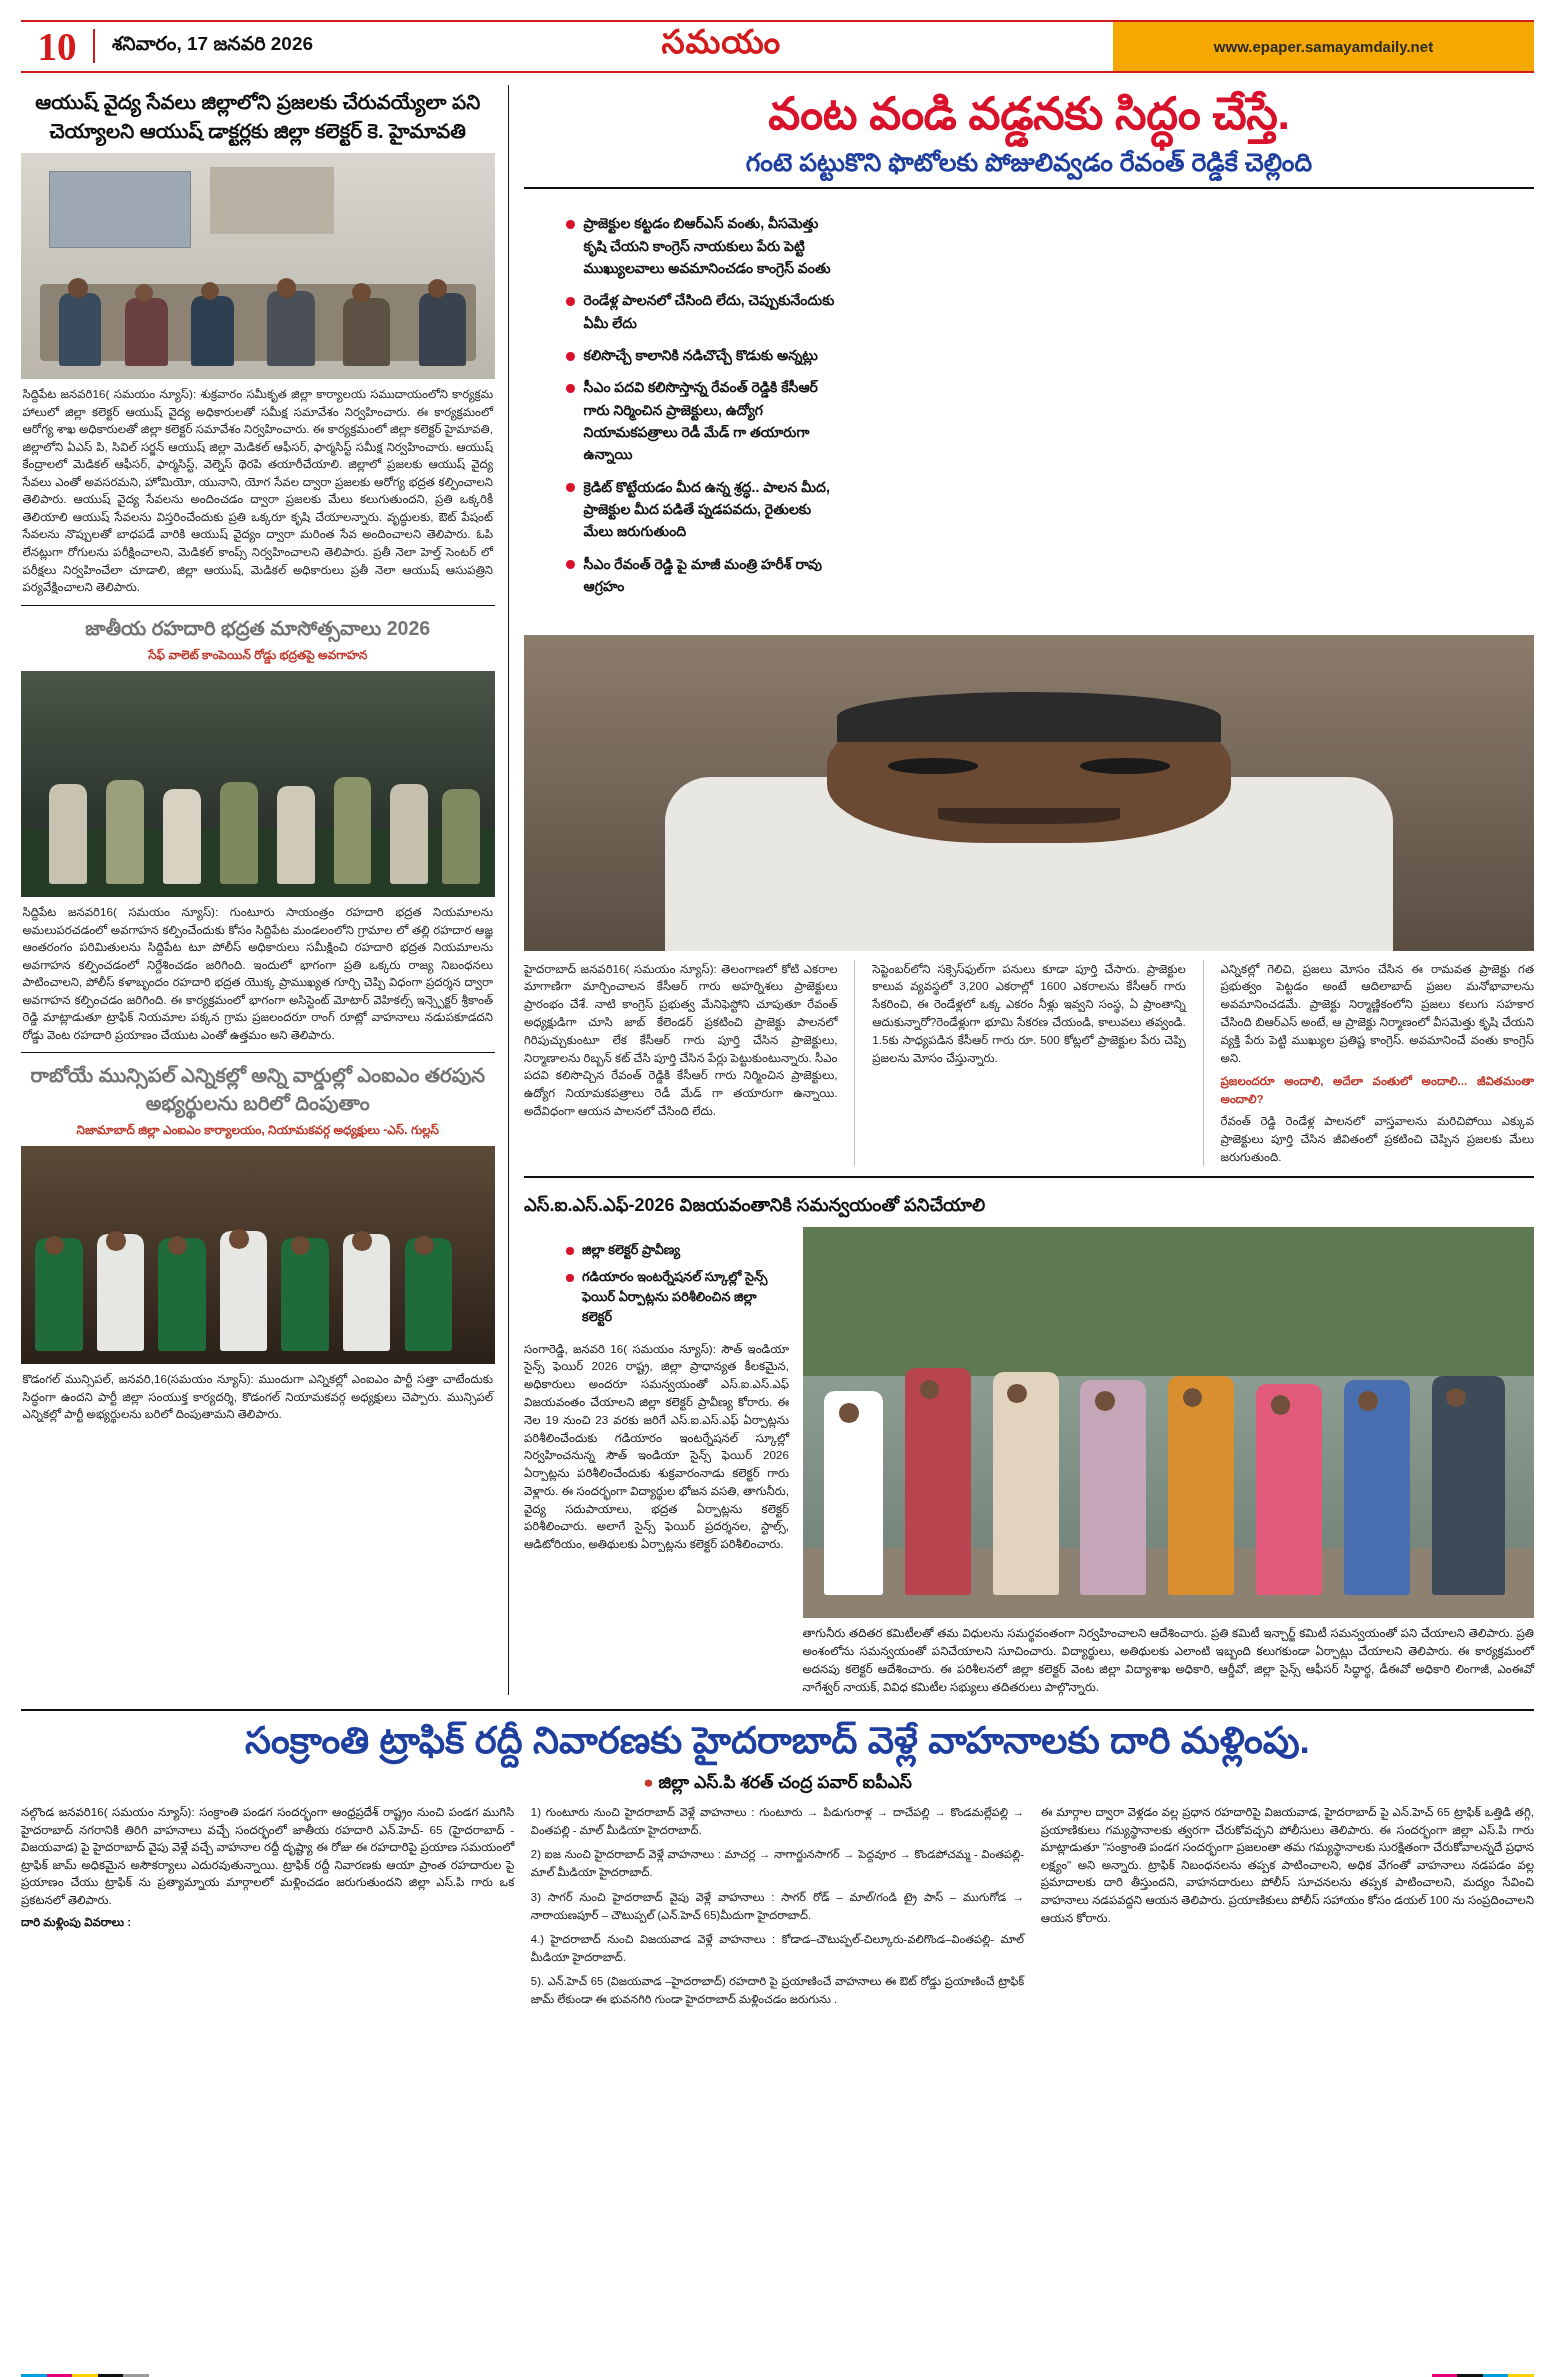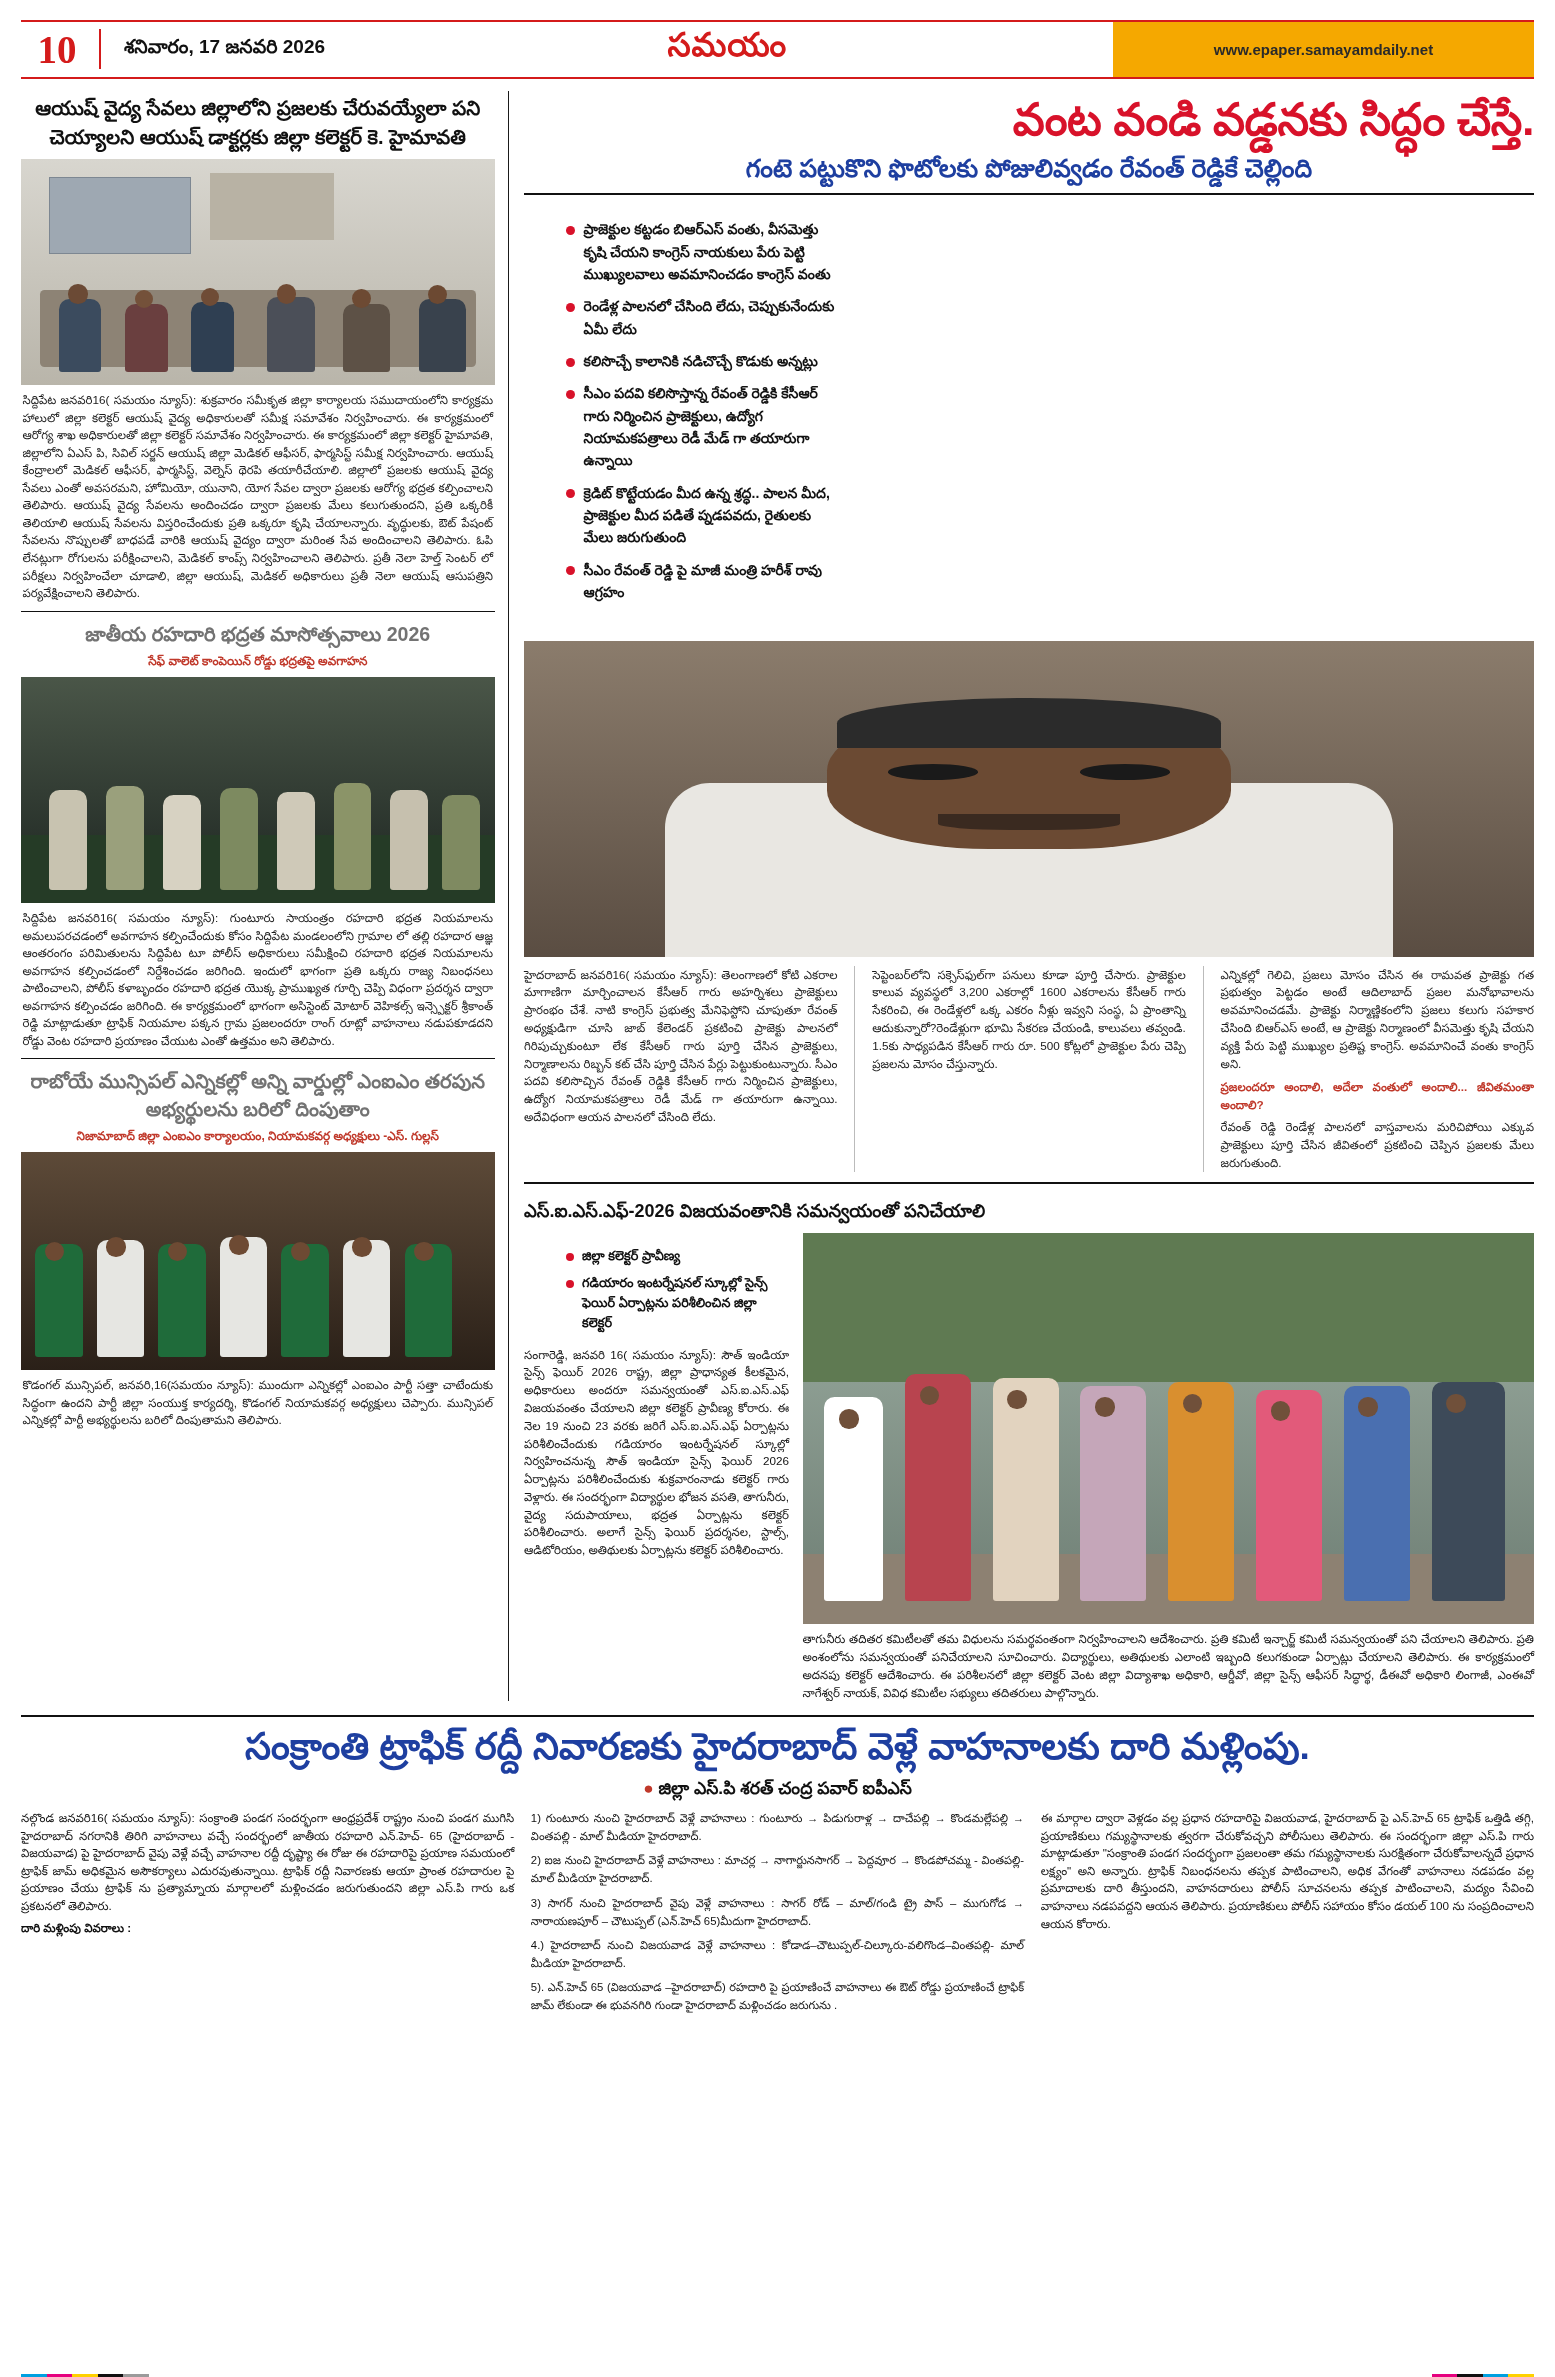--- a/index.html
+++ b/index.html
@@ -15,25 +15,24 @@
     min-height: 2377px;
     position: relative;
     background: #fff;
     padding: 0;
   }
 
   
   .masthead {
     display: flex;
     align-items: stretch;
-    height: 59px;
+    height: 53px;
     margin: 19.6px 21px 0 21px;
     border-top: 2.3px solid #d41b1b;
     border-bottom: 2.3px solid #d41b1b;
-    gap: 6px;
   }
   .mh-pageno {
     width: 72px;
     display: flex;
     align-items: center;
     justify-content: center;
     font-size: 39px;
     font-weight: bold;
     color: #d41b1b;
     font-family: "Liberation Serif", serif;
@@ -126,21 +125,21 @@
   .big-head {
     background: #ffffff;
     padding: 4.5px 0 0 0;
   }
   .big-head h1 {
     margin:0;
     font-size: 45px;
     line-height: 1.12;
     color: #d8122a;
     font-weight: bold;
-    text-align: right;
+    text-align: center;
     letter-spacing: -0.4px;
   }
   .big-head h2 {
     margin: 7.5px 0 0 0;
     font-size: 25px;
     line-height: 1.2;
     color: #1e3fa0;
     font-weight: bold;
     text-align: center;
   }

